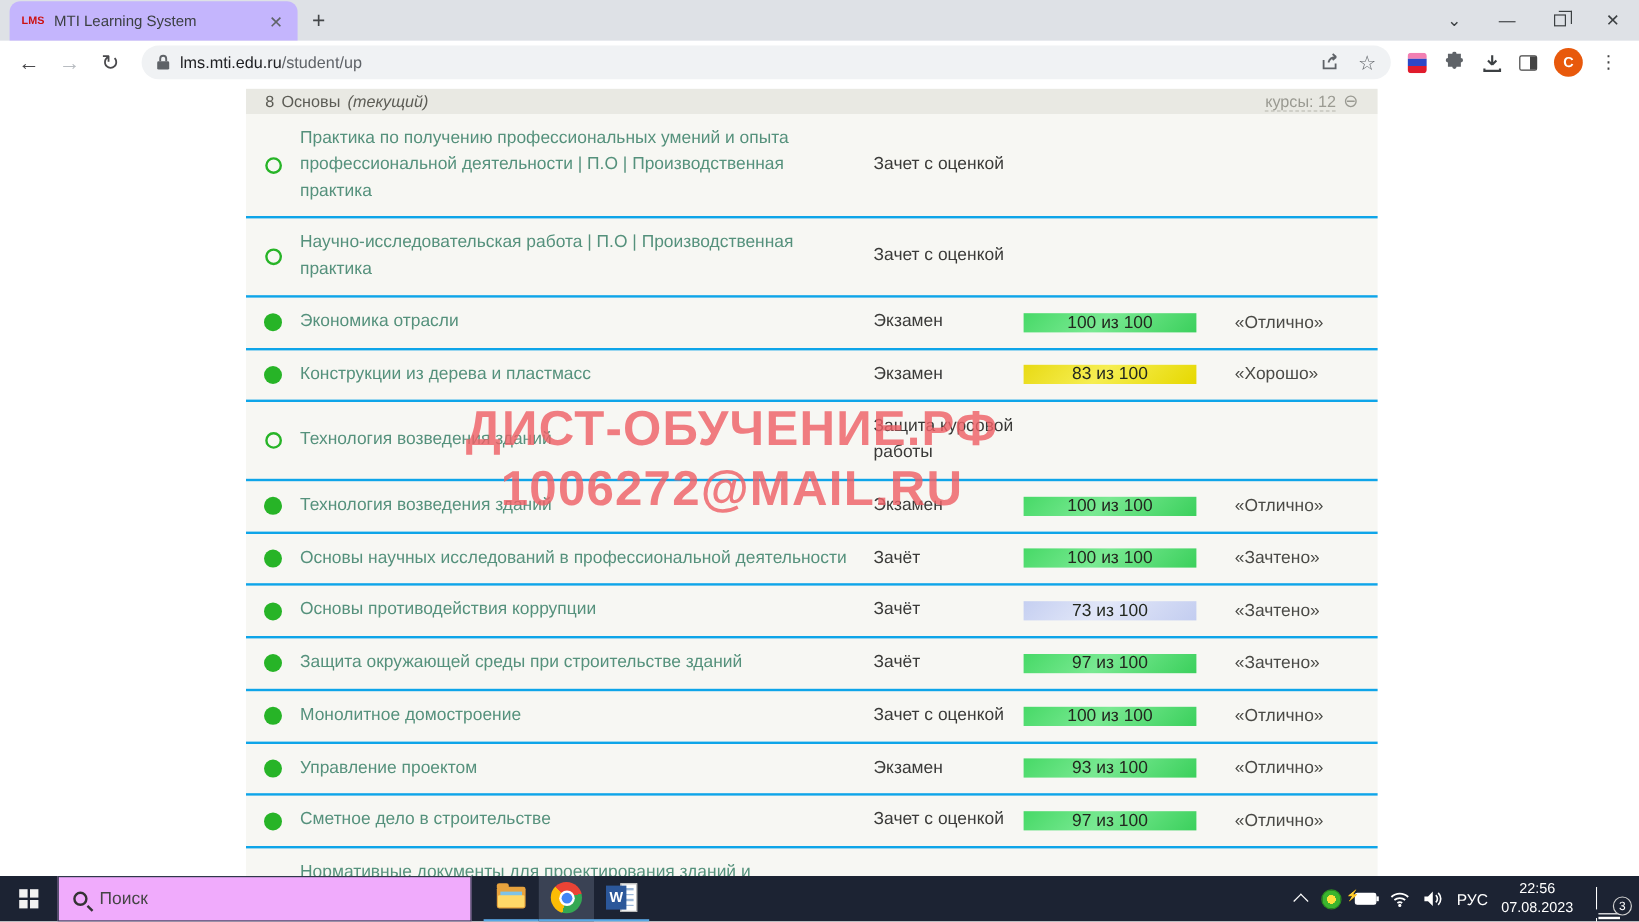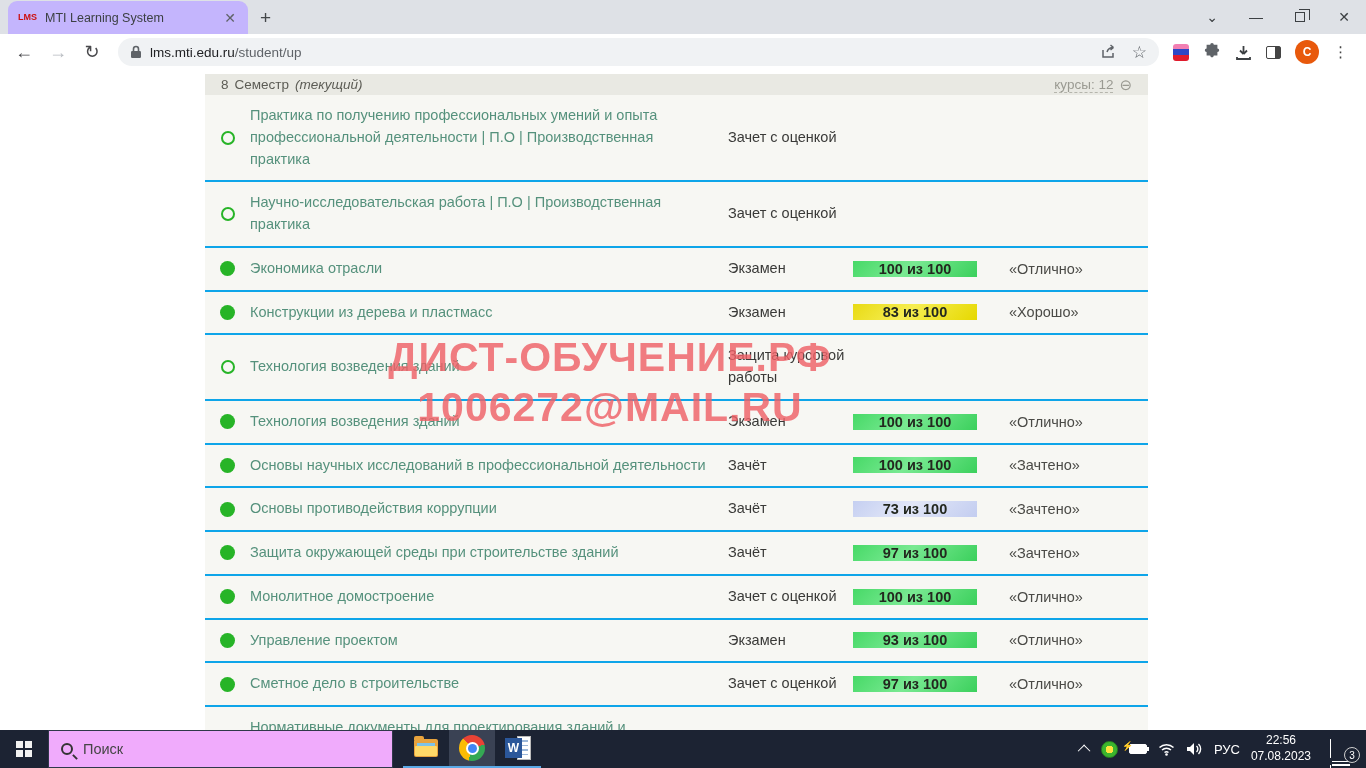--- a/index.html
+++ b/index.html
@@ -46,21 +46,21 @@
   .collapse-icon { color:#9a9a92; font-size:15px; line-height:1; }
 
   .course-table { background:#f7f7f3; }
   .course-row { display:flex; align-items:center; border-bottom:2px solid #0ea5e9; min-height:43px; }
   .cell-status { width:45px; display:flex; align-items:center; justify-content:center; flex:none; }
   .dot { width:15px; height:15px; border-radius:50%; }
   .dot.filled { background:#27b427; }
   .dot.outline { border:2px solid #27b427; background:transparent; width:14px; height:14px; }
   .cell-name { width:478px; flex:none; display:flex; align-items:center; padding:10px 18px 10px 0; font-size:14.5px; color:#55917c; line-height:1.5; cursor:pointer; }
   .cell-exam { width:125px; flex:none; display:flex; align-items:center; font-size:14.5px; color:#3a3a38; line-height:1.5; padding:10px 0; }
-  .cell-score { width:124px; flex:none; display:flex; align-items:center; justify-content:center; font-size:14.5px; font-weight:bold; color:#23281f; }
+  .cell-score { width:144px; flex:none; display:flex; align-items:center; justify-content:center; font-size:14.5px; font-weight:normal; color:#23281f; }
   .cell-score.green { background:linear-gradient(135deg,#47d967 0%,#79e992 45%,#3bd05c 100%); }
   .cell-score.yellow { background:linear-gradient(135deg,#e8da14 0%,#f6ee52 45%,#e6d800 100%); }
   .cell-score.blue { background:linear-gradient(135deg,#c5cff1 0%,#e2e7f8 45%,#c3cdf0 100%); }
   .cell-grade { width:160px; flex:none; display:flex; align-items:center; padding-left:32px; font-size:14.5px; color:#4a4a46; }
 
   .watermark { position:absolute; left:330px; top:262px; width:560px; text-align:center; pointer-events:none; }
   .watermark div { font-size:41px; font-weight:bold; color:rgba(238,96,103,0.82); line-height:1.22; white-space:nowrap; letter-spacing:1px; }
   .watermark div:nth-child(3){ margin-left:-55px; }
 
   
@@ -158,21 +158,21 @@
       <span class="sidebar-glyph"></span>
       <span class="avatar">C</span>
       <span class="kebab">⋮</span>
     </div>
   </div>
 
   <div class="page">
     <div class="content-col">
       <div class="sem-header">
         <span>8</span>
-        <span>Семестр</span>
+        <span>Основы</span>
         <span class="sem-note">(текущий)</span>
         <span class="sem-right">
           <span class="courses-link">курсы: 12</span>
           <span class="collapse-icon">⊖</span>
         </span>
       </div>
 
       <div class="course-table" id="course-rows">
   <div class="course-row">
     <div class="cell-status">

